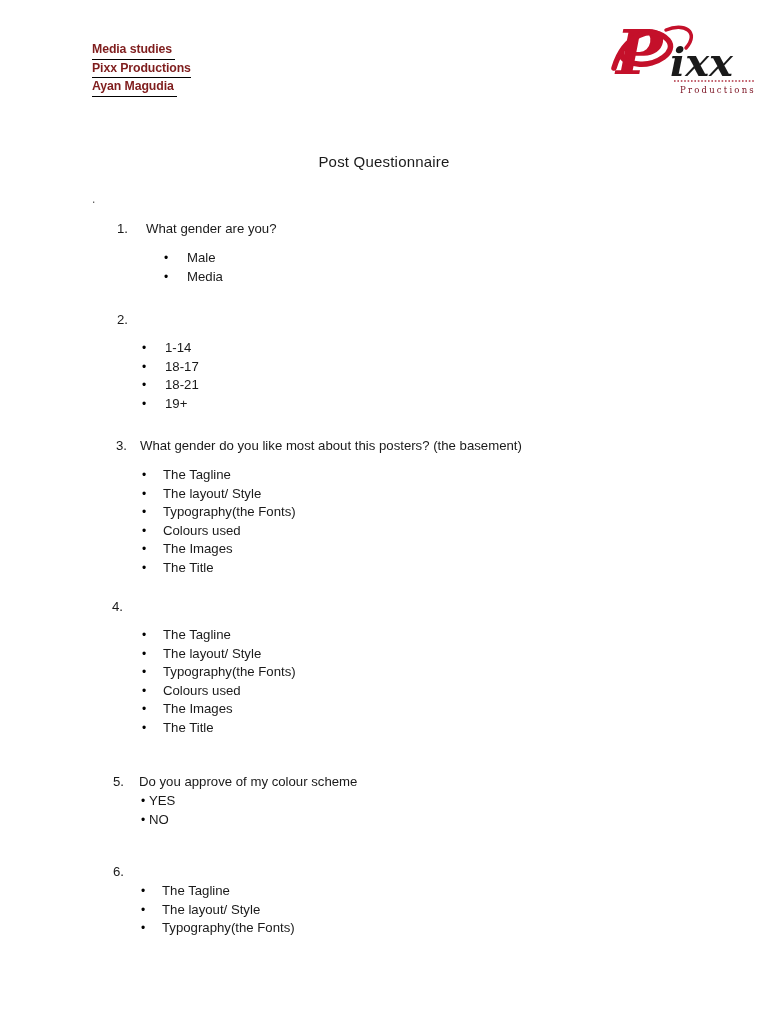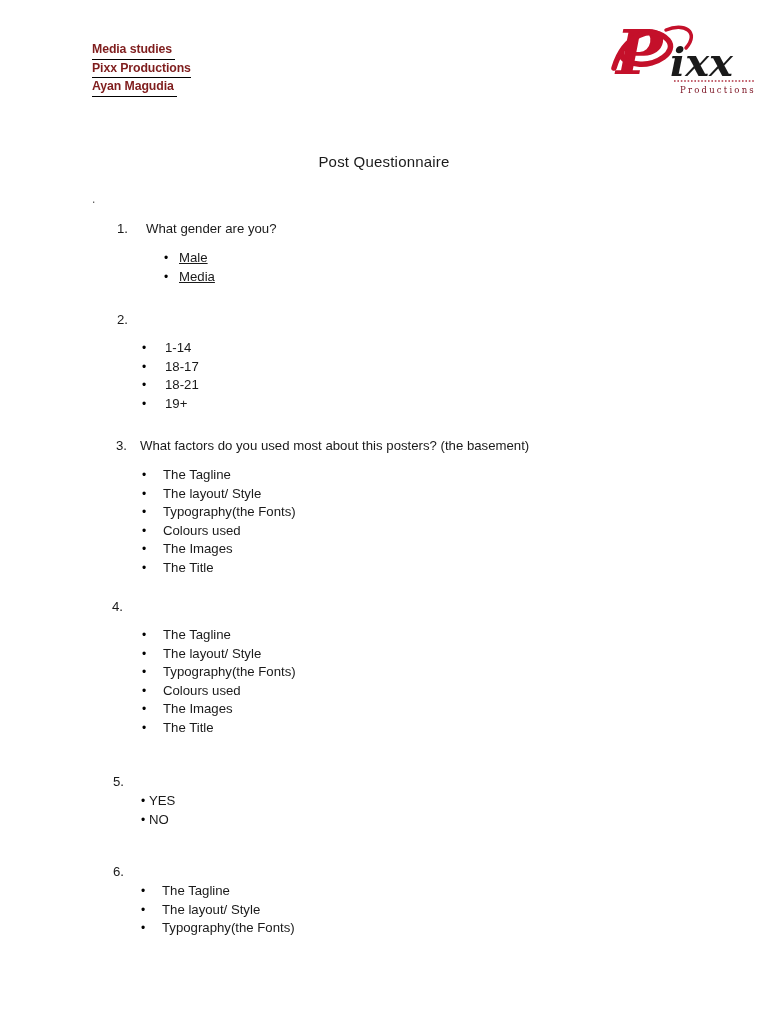--- a/index.html
+++ b/index.html
@@ -114,21 +114,21 @@
     line-height: 17.6px;
   }
   .opts li .otext { display: inline-block; }
 
   
   #q1 { top: 221px; }
   #q1 .q-line { padding-left: 117px; }
   #q1 .q-num  { width: 29px; }
   #q1 .opts   { margin-top: 12px; }
   #q1 .opts li .bullet { margin-left: 164px; }
-  #q1 .opts li .otext  { margin-left: 15px; text-decoration: underline; }
+  #q1 .opts li .otext  { margin-left: 23px; }
 
   #q2 { top: 312px; }
   #q2 .q-line { padding-left: 117px; }
   #q2 .q-num  { width: 26px; }
   #q2 .opts   { margin-top: 11px; }
   #q2 .opts li .bullet { margin-left: 142px; }
   #q2 .opts li .otext  { margin-left: 23px; }
 
   #q3 { top: 438px; }
   #q3 .q-line { padding-left: 116px; }
@@ -221,21 +221,21 @@
       <li>
           <span class="bullet">•</span>
           <span class="otext">19+</span>
         </li>
     </ul>
   </div>
 
   <div class="q-block" id="q3">
     <div class="q-line">
       <span class="q-num">3.</span>
-      <span class="q-text">What factors do you used most about this posters? (the basement)</span>
+      <span class="q-text">What gender do you like most about this posters? (the basement)</span>
     </div>
     <ul class="opts">
       <li>
           <span class="bullet">•</span>
           <span class="otext">The Tagline</span>
         </li>
       <li>
           <span class="bullet">•</span>
           <span class="otext">The layout/ Style</span>
         </li>
@@ -286,20 +286,21 @@
       <li>
           <span class="bullet">•</span>
           <span class="otext">The Title</span>
         </li>
     </ul>
   </div>
 
   <div class="q-block" id="q5">
     <div class="q-line">
       <span class="q-num">5.</span>
+      <span class="q-text">Do you approve of my colour scheme</span>
     </div>
     <ul class="opts">
       <li>
           <span class="bullet">•</span>
           <span class="otext">YES</span>
         </li>
       <li>
           <span class="bullet">•</span>
           <span class="otext">NO</span>
         </li>

